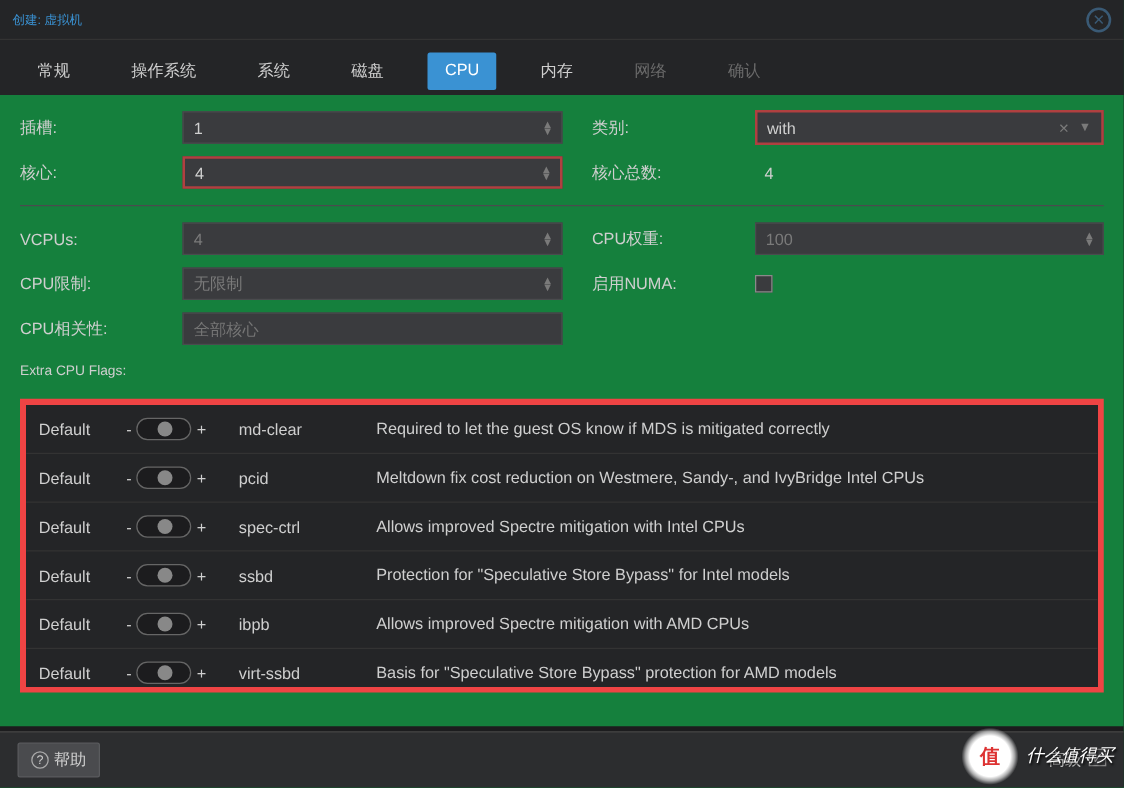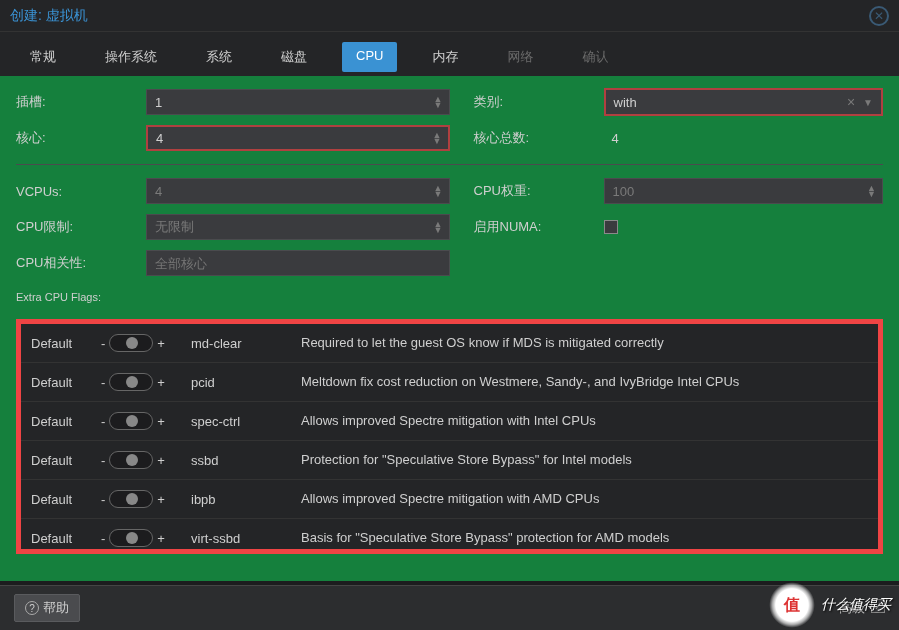--- a/index.html
+++ b/index.html
@@ -1,18 +1,18 @@
 <!DOCTYPE html>
 <html><head>
 <meta charset="utf-8">
 <style>
 *{box-sizing:border-box;margin:0;padding:0;font-family:"Helvetica Neue",Arial,"Microsoft YaHei",sans-serif}
 body{background:#1c1c1e;width:899px;height:630px;overflow:hidden;color:#cfcfcf;font-size:13px;position:relative}
 .titlebar{height:32px;background:#242527;display:flex;align-items:center;padding:0 10px;border-bottom:1px solid #333;justify-content:space-between}
-.title{color:#3a92d3;font-size:14px}
+.title{color:#3a92d3;font-size:10px}
 .close-x{width:20px;height:20px;border:2px solid #3a5a75;border-radius:50%;display:flex;align-items:center;justify-content:center;color:#3a5a75;font-size:12px;cursor:pointer}
 .tabs{display:flex;gap:21px;padding:10px 16px 4px;background:#242527}
 .tab{padding:6px 14px;color:#cfcfcf;cursor:pointer;font-size:13px;border-radius:2px}
 .tab.active{background:#3a92d3;color:#fff}
 .tab.disabled{color:#6a6a6a}
 .content{background:#15803d;padding:8px 16px 0;height:505px;overflow:hidden}
 .row{display:flex;align-items:center;height:36px}
 .col-l{width:50%;display:flex;align-items:center}
 .col-r{width:50%;display:flex;align-items:center}
 .label{width:130px;color:#cfcfcf}

